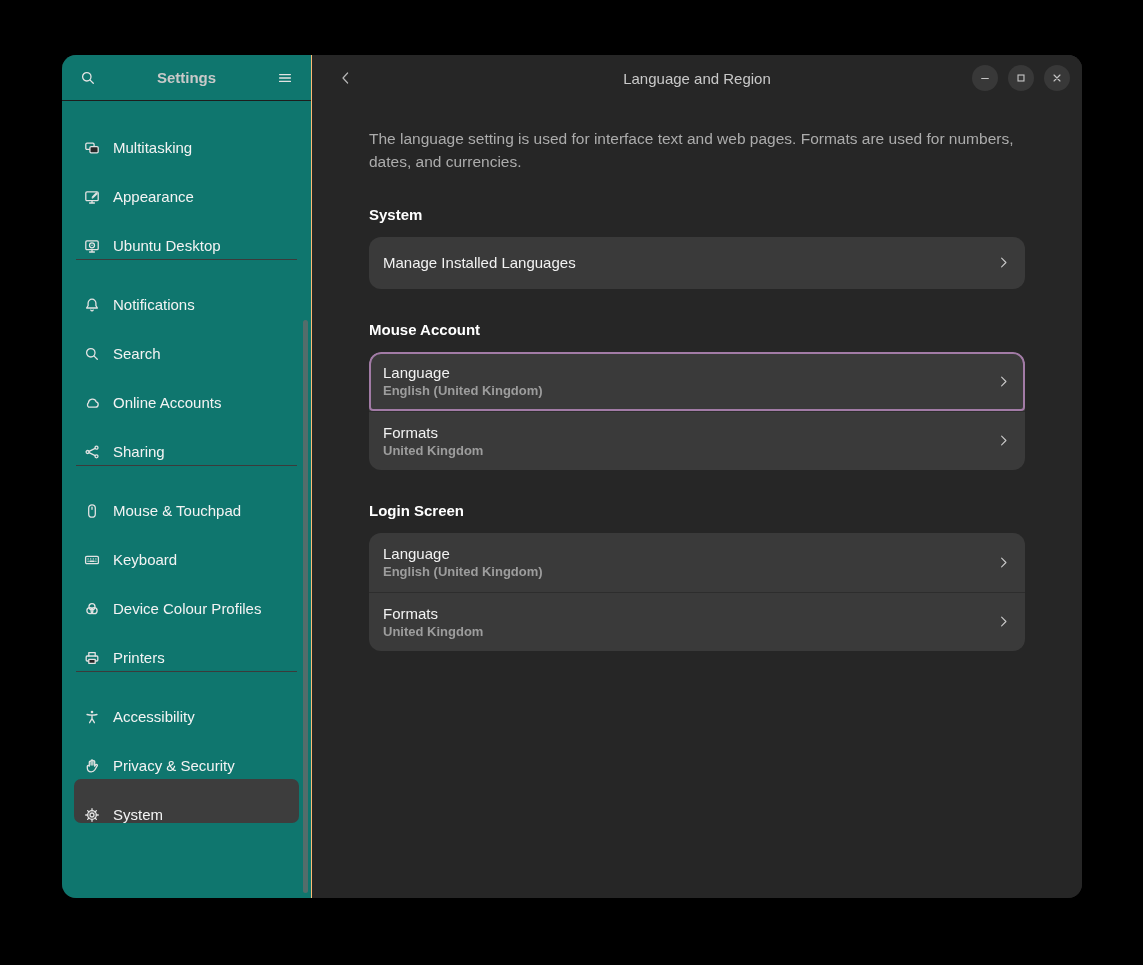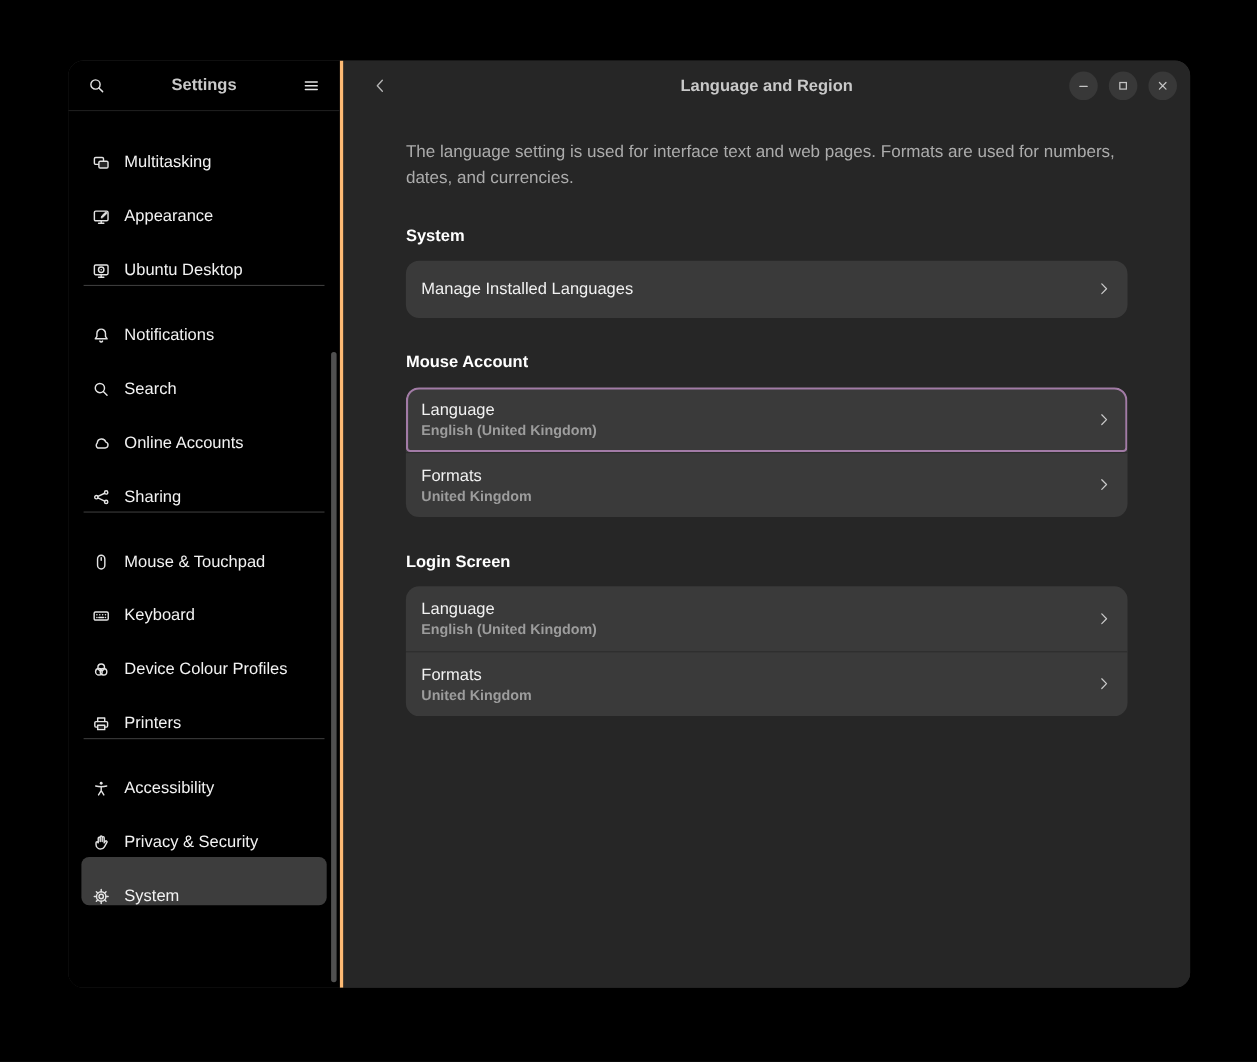--- a/index.html
+++ b/index.html
@@ -4,41 +4,41 @@
 <style>
   * { margin:0; padding:0; box-sizing:border-box; }
   html,body { width:1143px; height:965px; background:#000; overflow:hidden;
               font-family:"Liberation Sans","DejaVu Sans",sans-serif; }
   .window {
     position:absolute; left:62px; top:55px; width:1020px; height:843px;
     background:#262626; border-radius:14px; overflow:hidden; display:flex;
     box-shadow:0 4px 24px rgba(0,0,0,.85), inset 0 1px 0 rgba(255,255,255,.06);
   }
   
-  .sidebar { width:250px; flex:0 0 250px; background:#000000;
-             border-right:3px solid #fdba74; position:relative; display:flex; flex-direction:column; }
+  .sidebar { width:250px; flex:0 0 250px; background:#0f766e;
+             border-right:1px solid #fdba74; position:relative; display:flex; flex-direction:column; }
   .sidebar-header { height:46px; display:flex; align-items:center; padding:0 14px;
                     border-bottom:1px solid #1d1d1d; flex:0 0 46px; }
   .sidebar-title { flex:1; text-align:center; font-weight:bold; font-size:15px; color:#c9c9c9; }
   .icon-btn { width:24px; height:24px; display:flex; align-items:center; justify-content:center;
               border-radius:6px; cursor:pointer; }
   .nav { padding:11px 12px 0 12px; overflow:hidden; flex:1; }
   .nav-item { display:flex; align-items:flex-end; gap:13px; height:44px; padding:0 10px;
               border-radius:7px; color:#f3f3f3; font-size:15px; cursor:pointer; margin-bottom:5px; }
   .nav-item.selected { background:#3d3d3d; }
   .nav-divider { height:1px; background:#3b3b3b; margin:4px 2px 9px 2px; }
   .nav-icon { width:16px; height:16px; flex:0 0 16px; display:flex; align-items:center; }
   .scrollbar { position:absolute; right:3px; top:265px; width:5px; height:573px;
                background:#6b6b6b; border-radius:3px; opacity:.75; }
   
   .content { flex:1; display:flex; flex-direction:column; background:#262626; }
   .headerbar { height:46px; flex:0 0 46px; display:flex; align-items:center; position:relative; padding:0 12px; }
   .back-btn { width:28px; height:28px; display:flex; align-items:center; justify-content:center;
               margin-left:8px; border-radius:6px; cursor:pointer; color:#b5b5b5; }
-  .win-title { position:absolute; left:0; right:0; text-align:center; font-weight:bold;
+  .win-title { position:absolute; left:0; right:0; text-align:center; font-weight:normal;
                font-size:15px; color:#c9c9c9; pointer-events:none; }
   .win-controls { margin-left:auto; display:flex; gap:10px; z-index:2; }
   .win-btn { width:26px; height:26px; border-radius:50%; background:#383838;
              display:flex; align-items:center; justify-content:center; cursor:pointer; }
   .scroll-area { flex:1; overflow:hidden; padding:0 57px; }
   .description { margin-top:26px; font-size:15.5px; line-height:1.5; color:#acacac; max-width:660px; }
   .section { margin-top:32px; }
   .section-title { font-size:15px; font-weight:bold; color:#fff; margin-bottom:14px; }
   .card { background:#3a3a3a; border-radius:12px; overflow:hidden; }
   .row { display:flex; align-items:center; padding:0 14px 0 14px; position:relative; cursor:pointer; }

